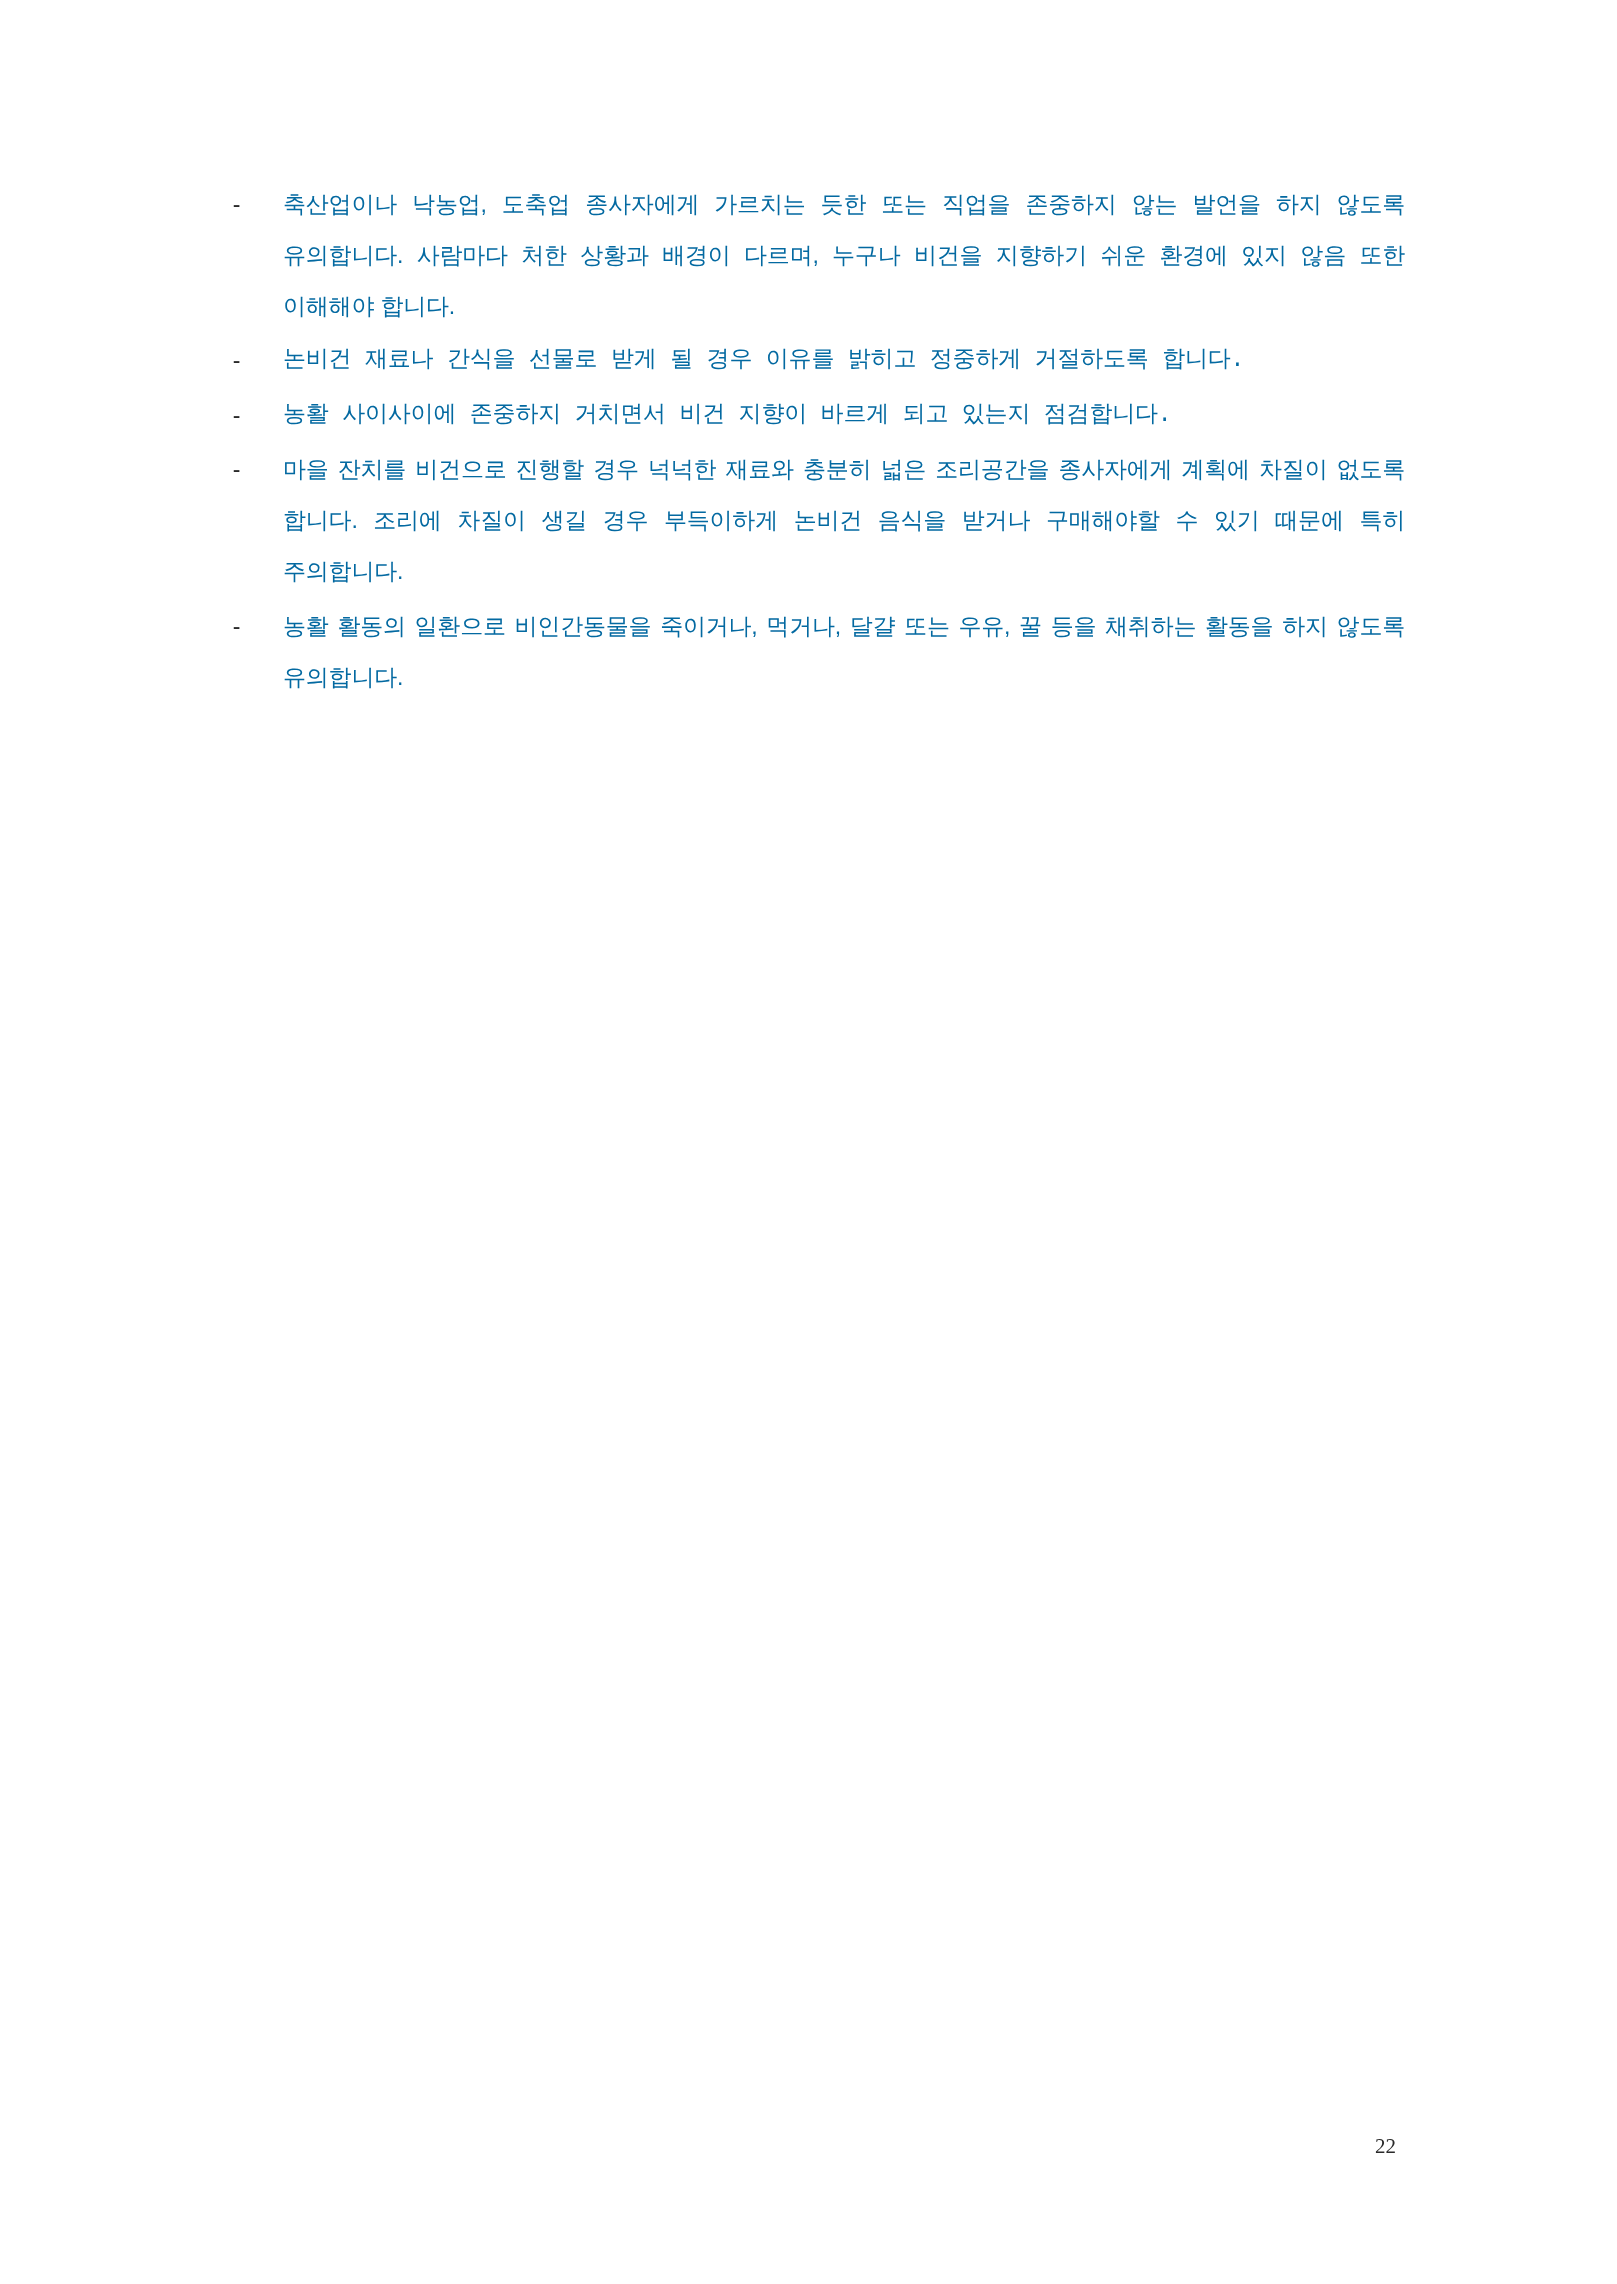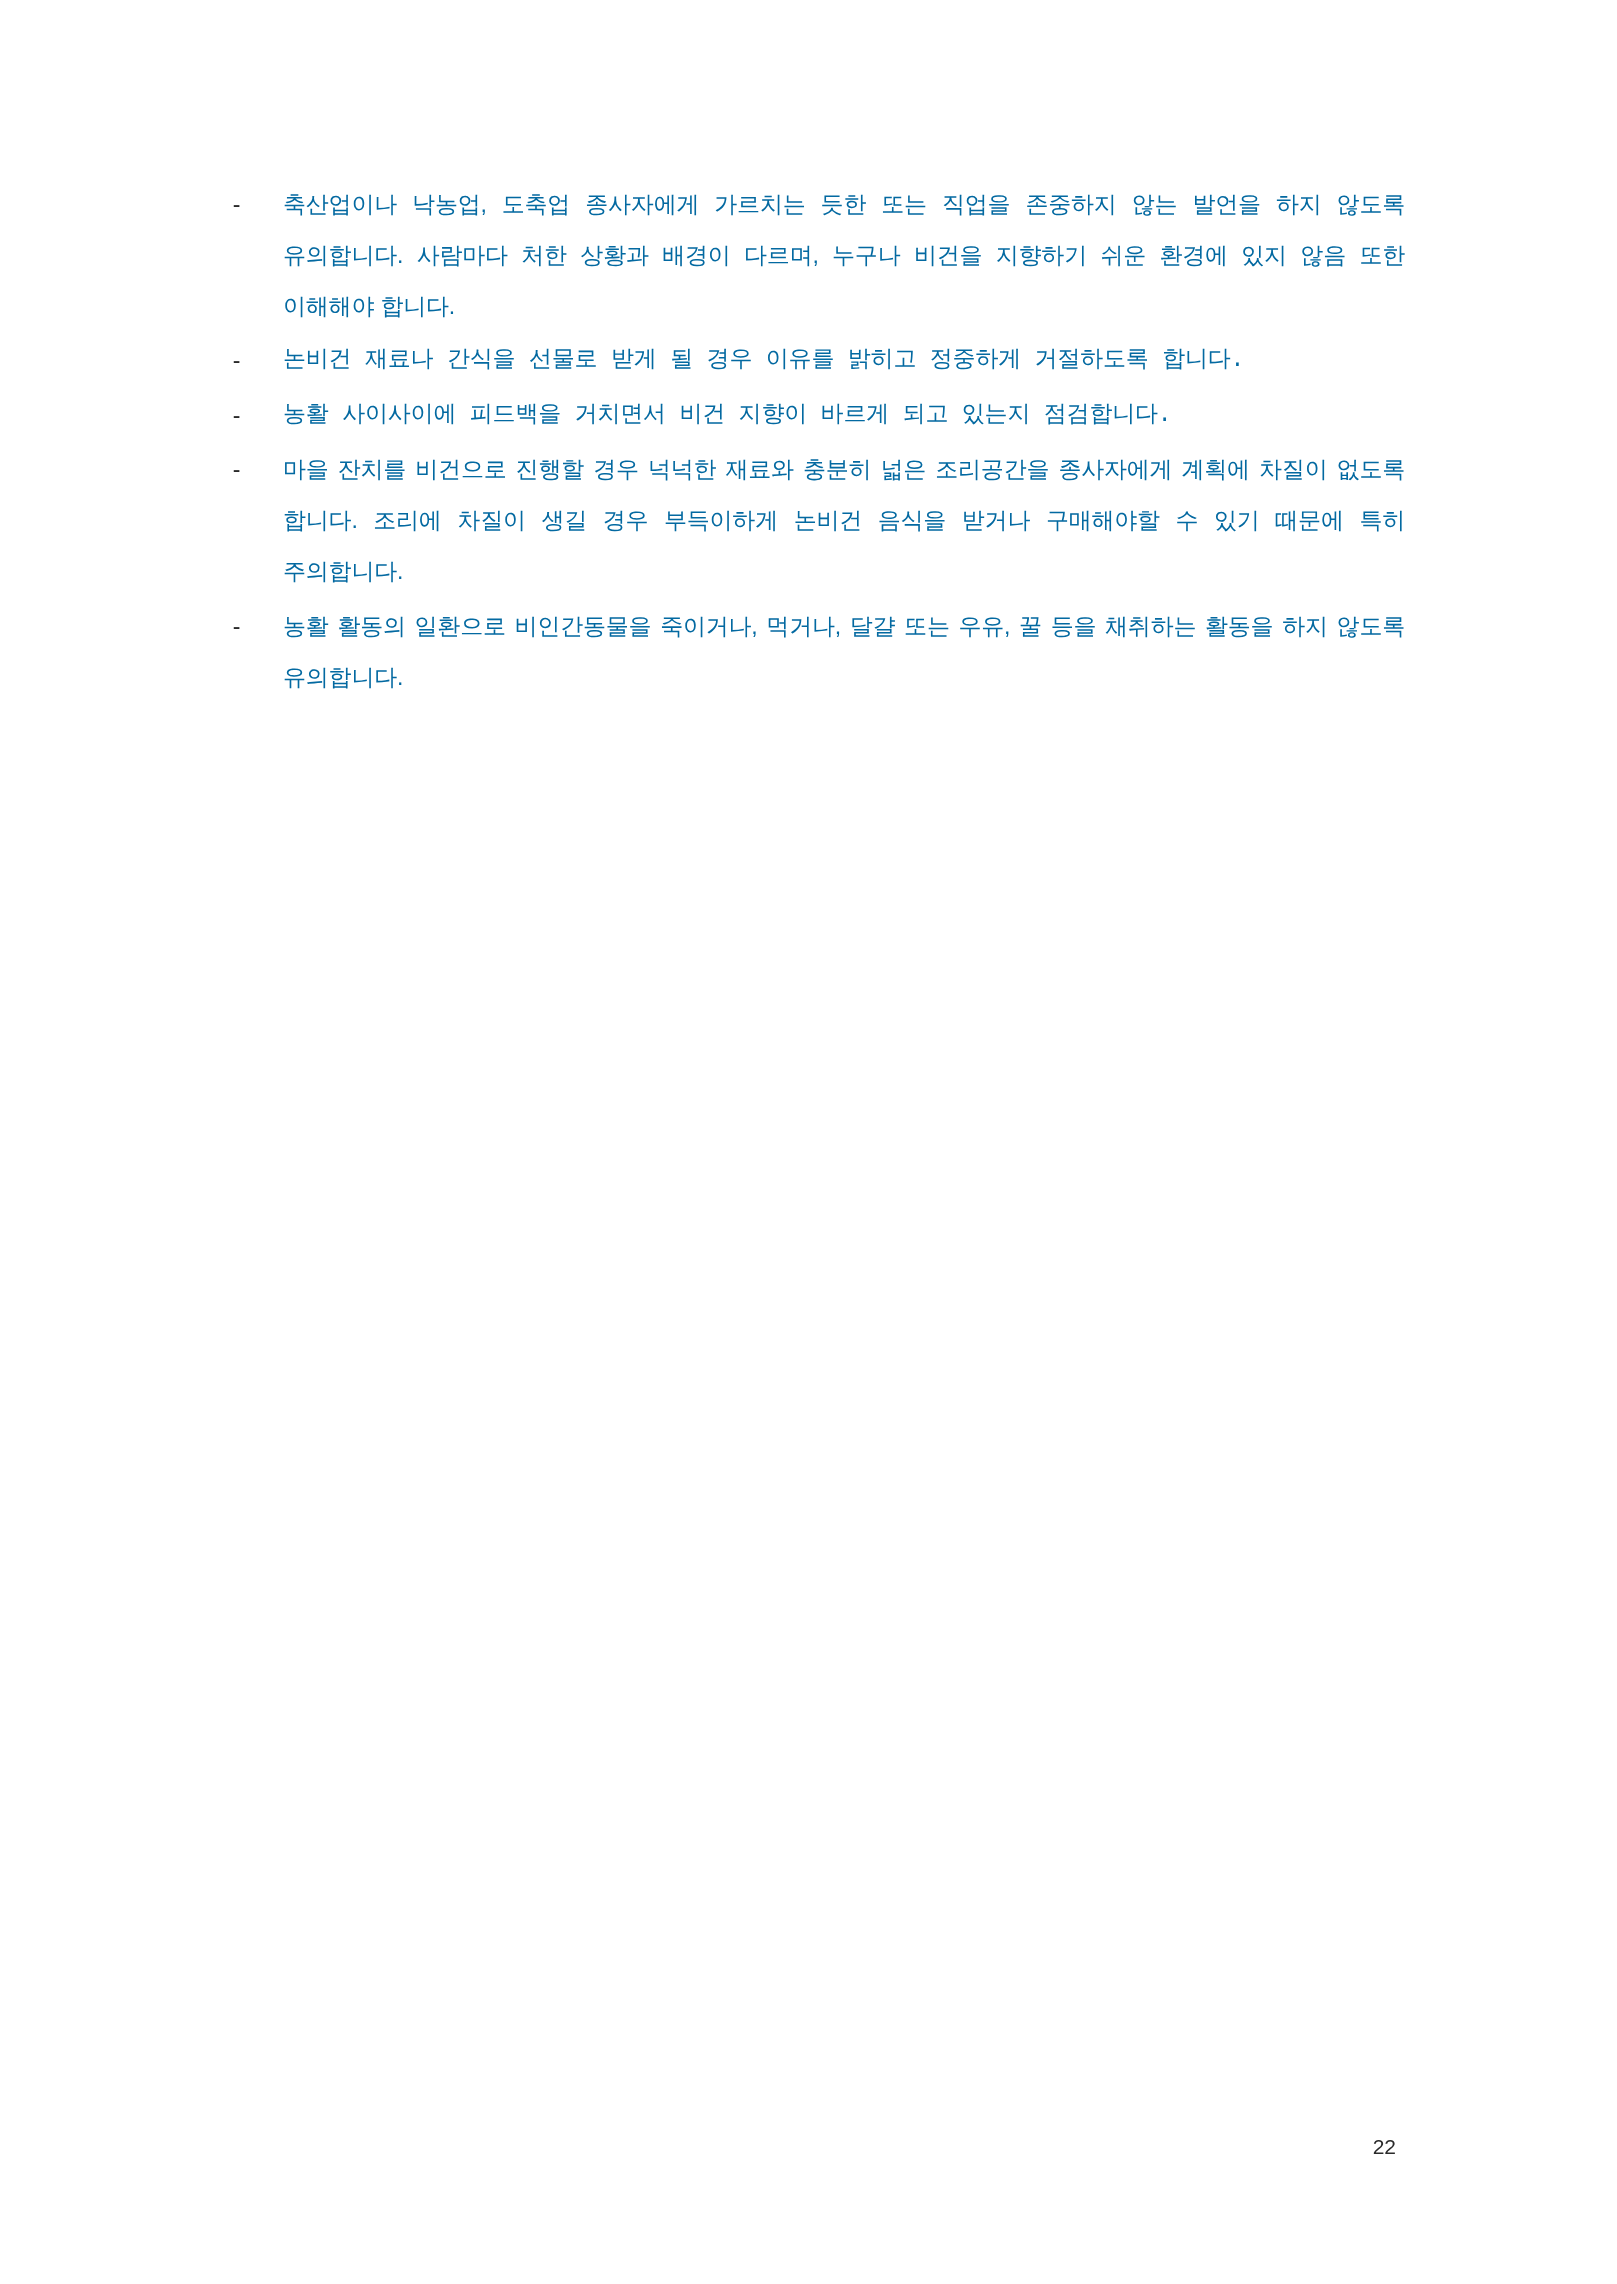--- a/index.html
+++ b/index.html
@@ -59,21 +59,21 @@
   .para.nojustify {
     text-align: left;
     font-family: Liberation Mono, monospace;
   }
   .page-number {
     position: absolute;
     right: 221px;
     bottom: 125px;
     font-size: 21px;
     color: #2a2a2a;
-    font-family: Liberation Sans, sans-serif;
+    font-family: Liberation Serif, serif;
   }
 </style>
 </head>
 <body>
 
 <div class="page">
 
   <div class="content">
     <ul class="bullet-list">
 
@@ -82,21 +82,21 @@
         <div class="para">축산업이나 낙농업, 도축업 종사자에게 가르치는 듯한 또는 직업을 존중하지 않는 발언을 하지 않도록 유의합니다. 사람마다 처한 상황과 배경이 다르며, 누구나 비건을 지향하기 쉬운 환경에 있지 않음 또한 이해해야 합니다.</div>
       </li>
 
       <li class="bullet-item">
         <span class="dash">-</span>
         <div class="para nojustify">논비건 재료나 간식을 선물로 받게 될 경우 이유를 밝히고 정중하게 거절하도록 합니다.</div>
       </li>
 
       <li class="bullet-item">
         <span class="dash">-</span>
-        <div class="para nojustify">농활 사이사이에 피드백을 거치면서 비건 지향이 바르게 되고 있는지 점검합니다.</div>
+        <div class="para nojustify">농활 사이사이에 존중하지 거치면서 비건 지향이 바르게 되고 있는지 점검합니다.</div>
       </li>
 
       <li class="bullet-item">
         <span class="dash">-</span>
         <div class="para">마을 잔치를 비건으로 진행할 경우 넉넉한 재료와 충분히 넓은 조리공간을 종사자에게 계획에 차질이 없도록 합니다. 조리에 차질이 생길 경우 부득이하게 논비건 음식을 받거나 구매해야할 수 있기 때문에 특히 주의합니다.</div>
       </li>
 
       <li class="bullet-item">
         <span class="dash">-</span>
         <div class="para">농활 활동의 일환으로 비인간동물을 죽이거나, 먹거나, 달걀 또는 우유, 꿀 등을 채취하는 활동을 하지 않도록 유의합니다.</div>

